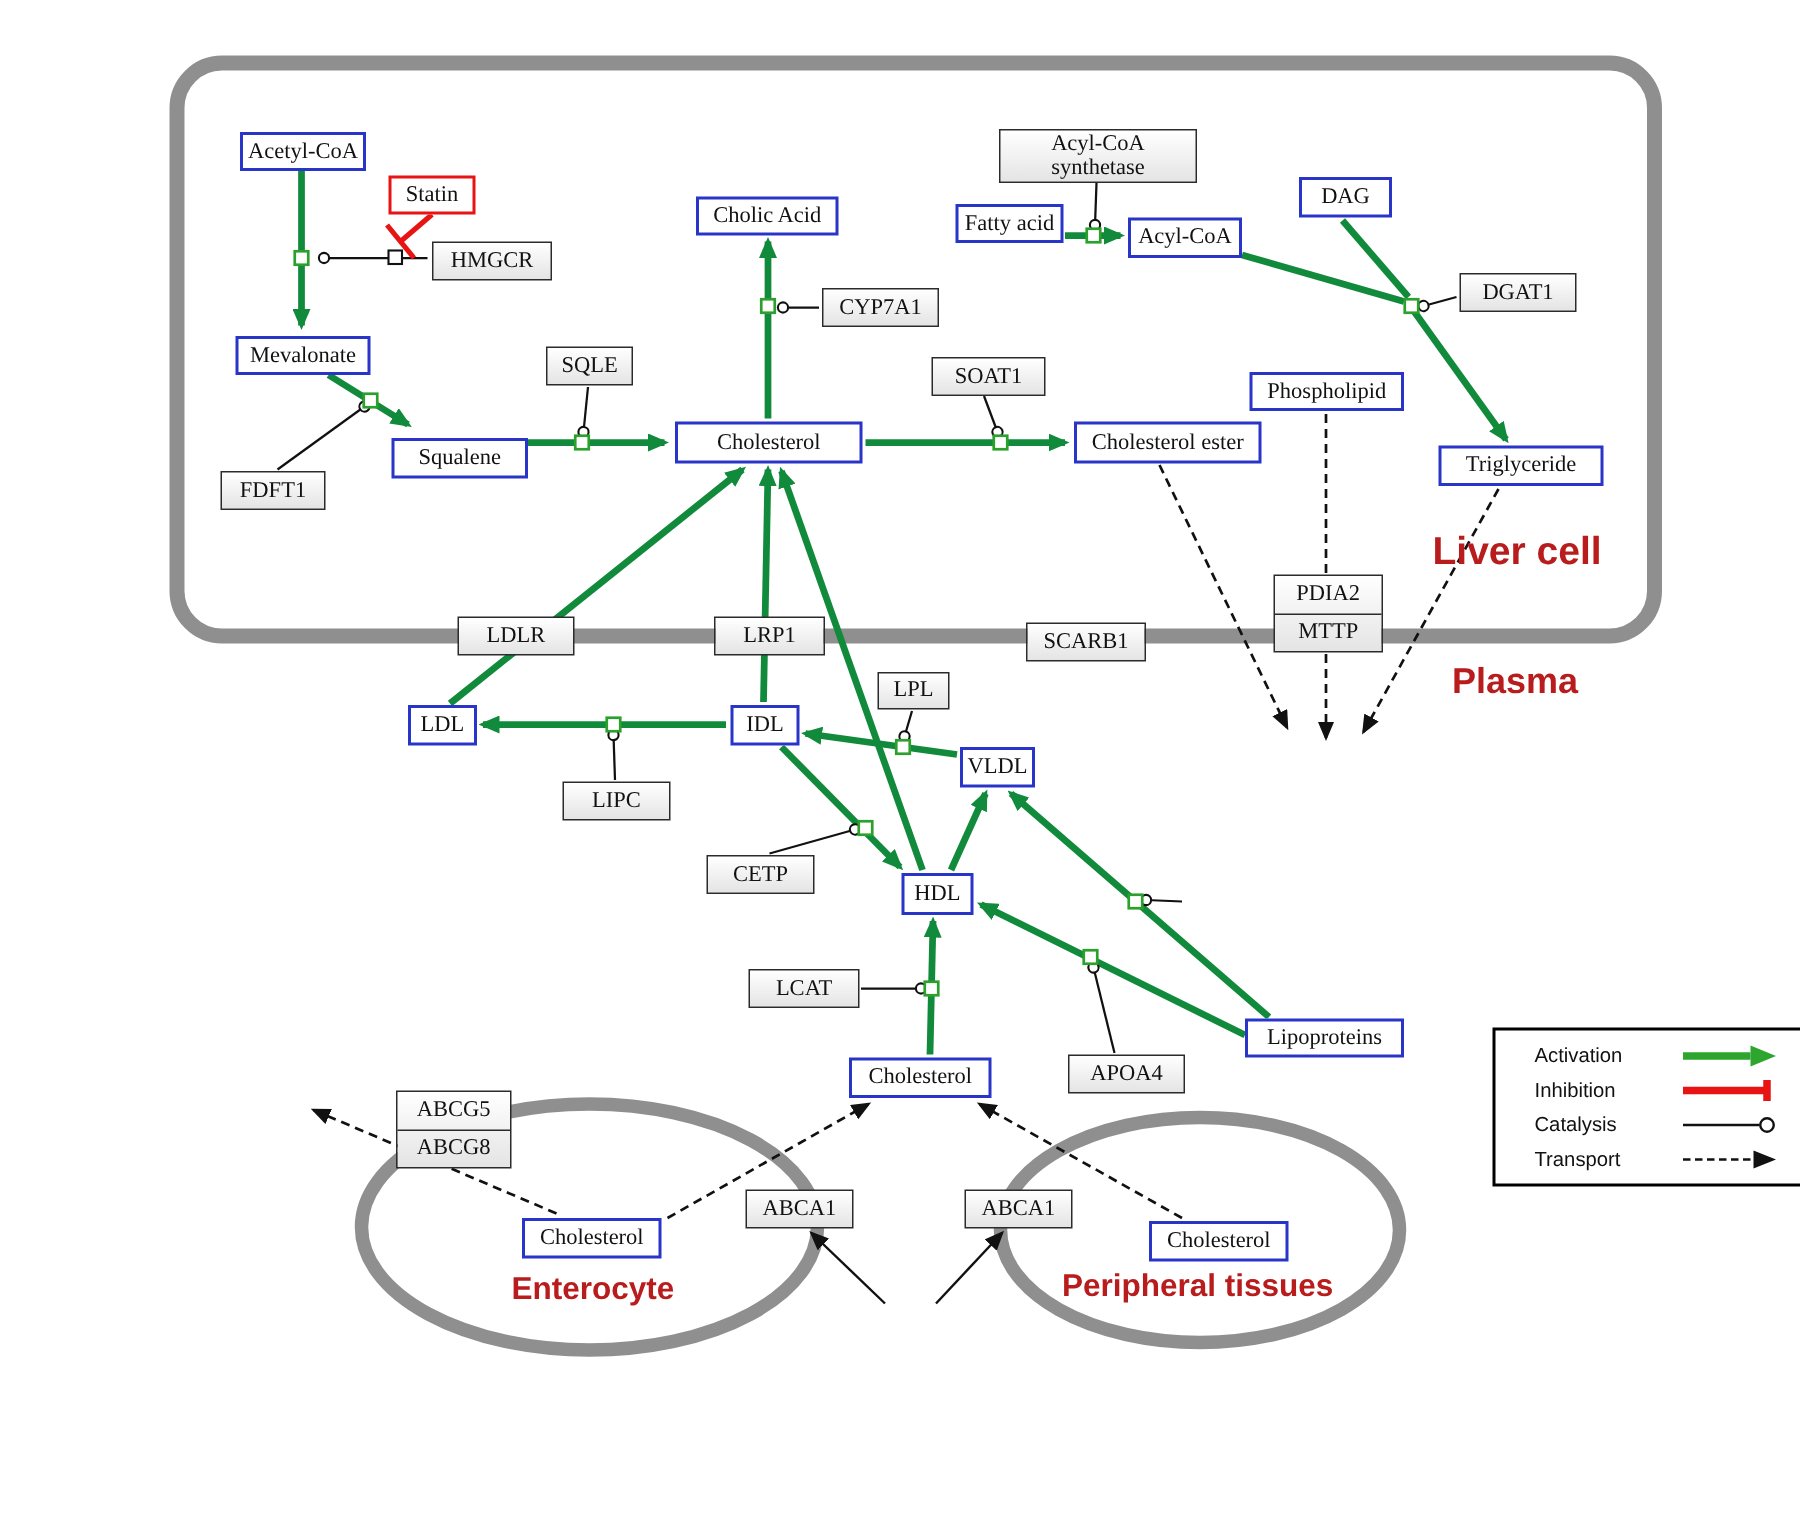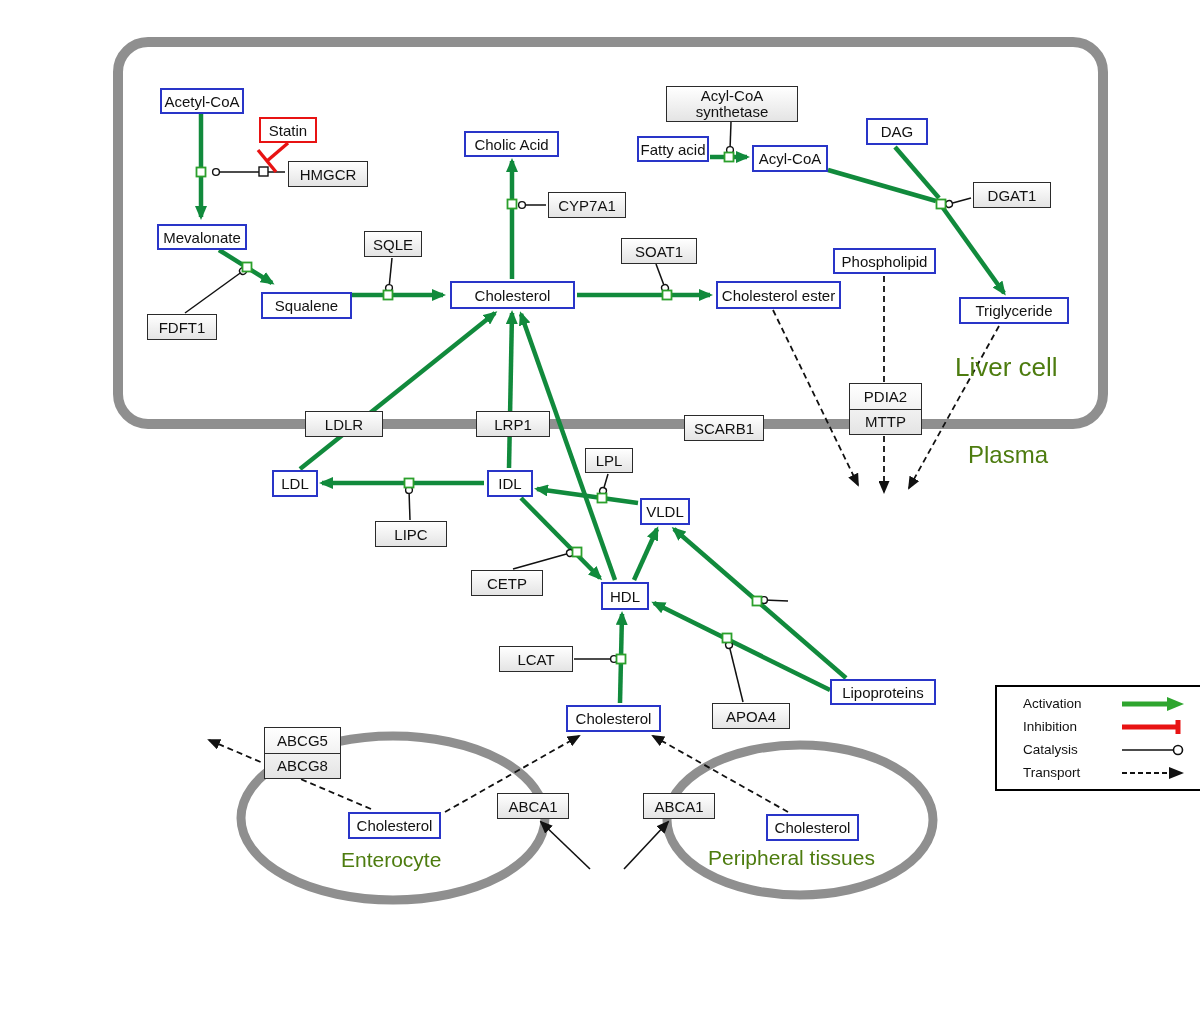--- a/index.html
+++ b/index.html
@@ -1,36 +1,36 @@
 <!DOCTYPE html>
 <html><head>
 <meta charset="utf-8">
 <style>
   html,body{margin:0;padding:0;background:#fff;}
   .canvas{position:relative;width:1200px;height:1013px;background:#fff;
           font-family:"Liberation Sans",sans-serif;overflow:hidden;}
   svg.edges{position:absolute;left:0;top:0;}
   .node{position:absolute;display:flex;align-items:center;justify-content:center;
         background:#fff;font-size:15px;color:#111;text-align:center;
-        box-sizing:border-box;white-space:nowrap;z-index:2;}
+        box-sizing:border-box;white-space:nowrap;z-index:2;font-family:Liberation Serif, serif;}
   .met{border:2px solid #2935c8;}
   .drug{border:2px solid #e81313;}
   .gene{border:1.4px solid #2b2b2b;background:linear-gradient(180deg,#ffffff 0%,#e4e4e4 100%);}
   .stack{flex-direction:column;padding:0;align-items:stretch;}
   .stack .srow{flex:1;display:flex;align-items:center;justify-content:center;border-top:1px solid #2b2b2b;}
   .stack .srow:first-child{border-top:none;}
   .twoline{flex-direction:column;line-height:16px;}
   .apo-table{position:absolute;display:grid;grid-template-columns:1fr 1fr;
              border:1.4px solid #2b2b2b;background:#fff;box-sizing:border-box;z-index:2;}
   .apo-cell{display:flex;align-items:center;justify-content:center;font-size:15px;color:#111;
             height:24.6px;border-right:1.2px solid #2b2b2b;border-bottom:1.2px solid #2b2b2b;
             background:linear-gradient(180deg,#ffffff 0%,#efefef 100%);}
   .apo-cell:nth-child(2n){border-right:none;}
   .apo-cell:nth-child(5),.apo-cell:nth-child(6){border-bottom:none;}
-  .comp-label{position:absolute;font-weight:normal;color:#4d7c0f;z-index:3;}
+  .comp-label{position:absolute;font-weight:bold;color:#b91c1c;z-index:3;}
   .legend{position:absolute;left:995px;top:685px;width:163px;border:2.5px solid #000;
           background:#fff;padding:5px 26px;box-sizing:content-box;z-index:3;}
   .legend-row{display:flex;align-items:center;justify-content:space-between;height:23px;}
   .legend-label{font-size:13.5px;color:#111;}
 </style>
 </head>
 <body>
 
 <div class="canvas">
 

